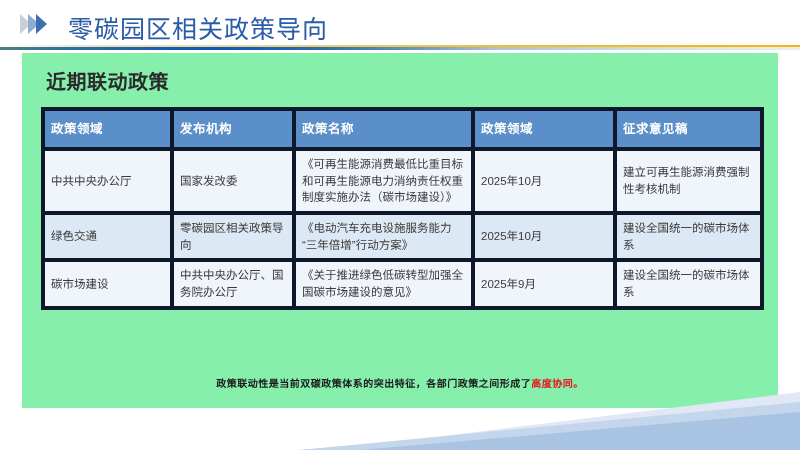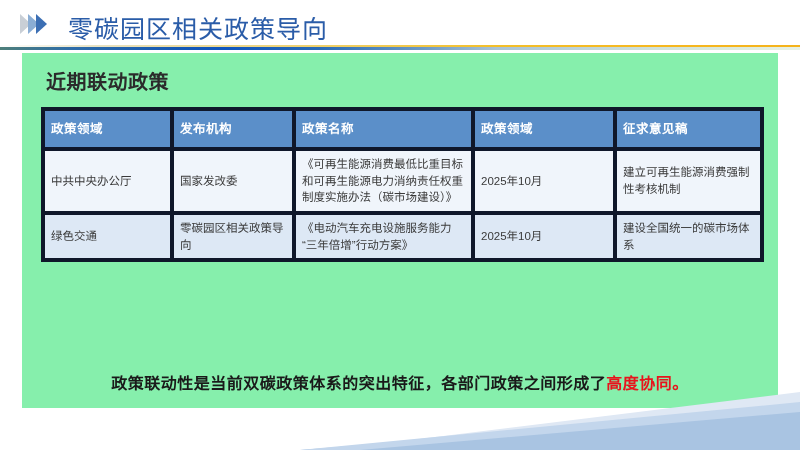--- a/index.html
+++ b/index.html
@@ -151,21 +151,21 @@
     position: absolute;
     left: 0;
     top: 303px;
     width: 756px;
     height: 52px;
     display: flex;
     align-items: center;
     justify-content: center;
   }
   .callout-text {
-    font-size: 16px;
+    font-size: 10px;
     font-weight: bold;
     color: #1a1a1a;
     letter-spacing: 0.5px;
     white-space: nowrap;
   }
   .callout-text .hl {
     color: #e8141c;
   }
 
   
@@ -224,20 +224,27 @@
           <td>2025年10月</td>
           <td class="cell-left">建立可再生能源消费强制性考核机制</td>
         </tr>
         <tr class="odd">
           <td>绿色交通</td>
           <td>零碳园区相关政策导向</td>
           <td>《电动汽车充电设施服务能力“三年倍增”行动方案》</td>
           <td>2025年10月</td>
           <td class="cell-left">建设全国统一的碳市场体系</td>
         </tr>
+        <tr class="even">
+          <td>碳市场建设</td>
+          <td>中共中央办公厅、国务院办公厅</td>
+          <td>《关于推进绿色低碳转型加强全国碳市场建设的意见》</td>
+          <td>2025年9月</td>
+          <td class="cell-left">建设全国统一的碳市场体系</td>
+        </tr>
       </tbody>
     </table>
 
     <div class="callout">
       <div class="callout-text">
         <span>政策联动性是当前双碳政策体系的突出特征，各部门政策之间形成了</span><span class="hl">高度协同。</span>
       </div>
     </div>
 
   </div>

